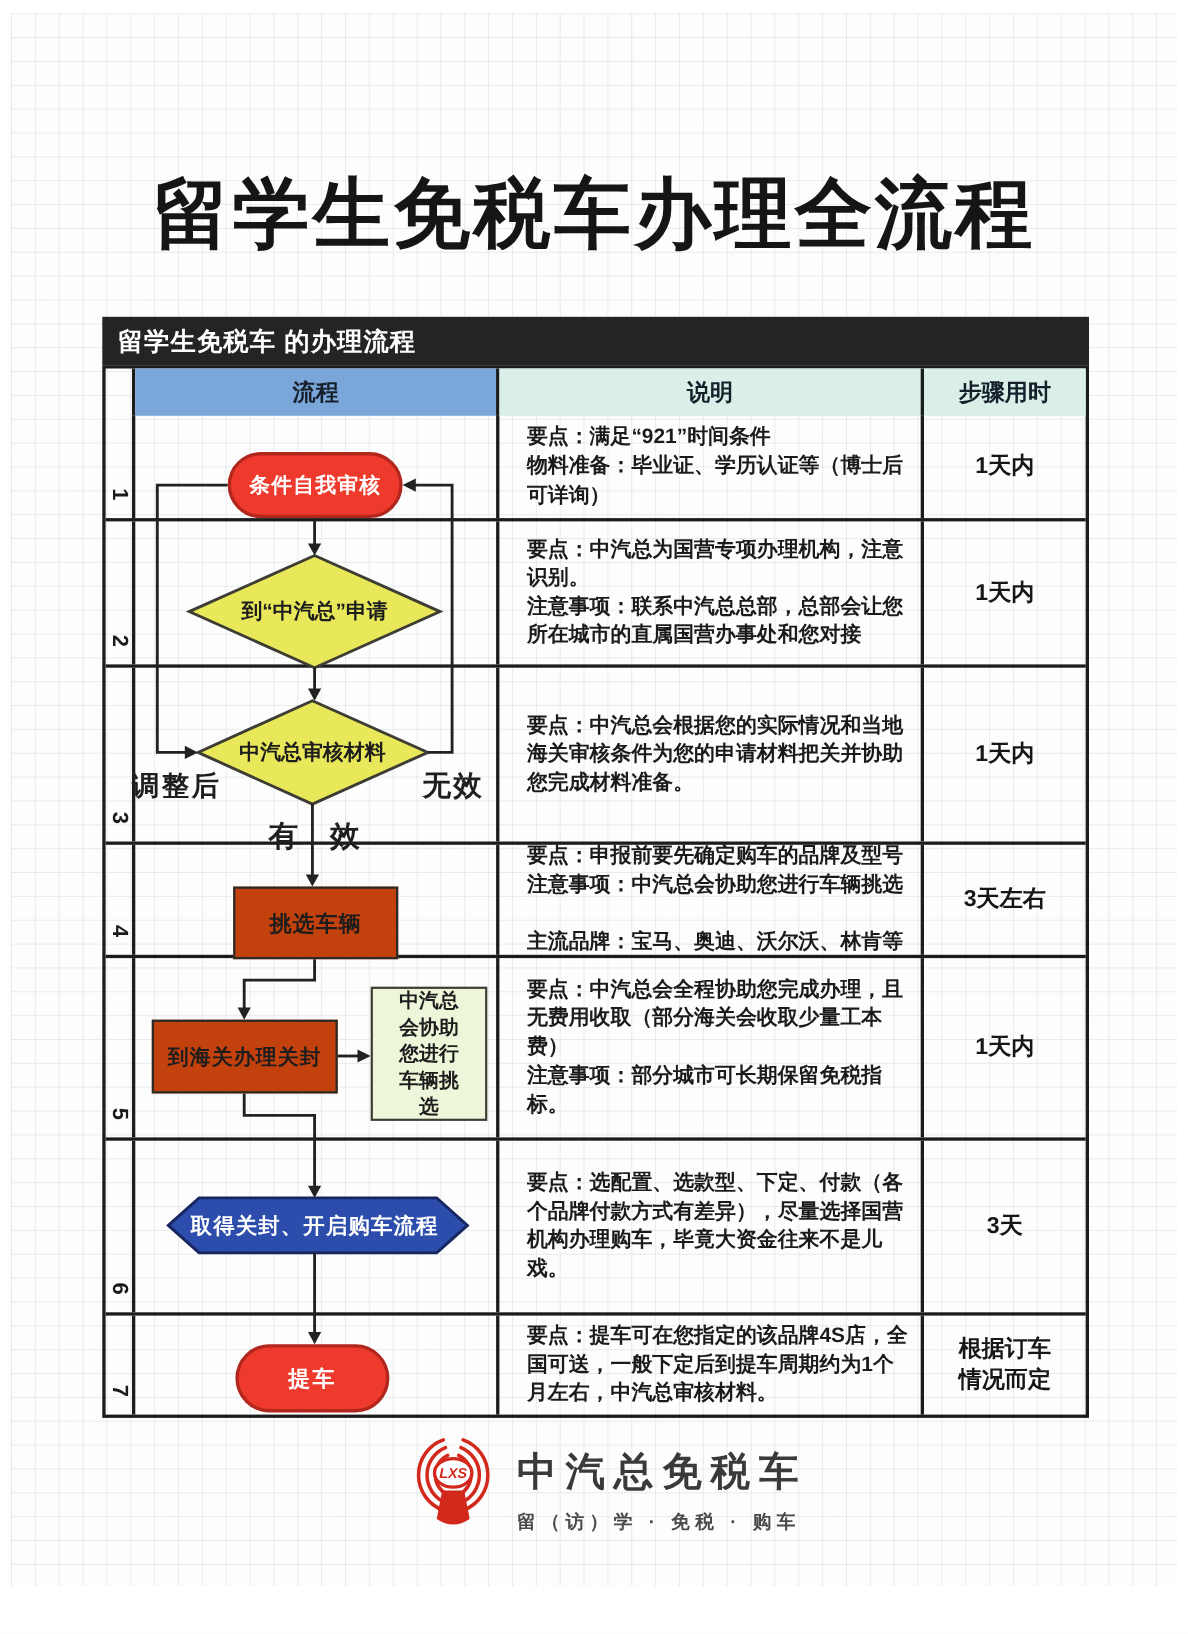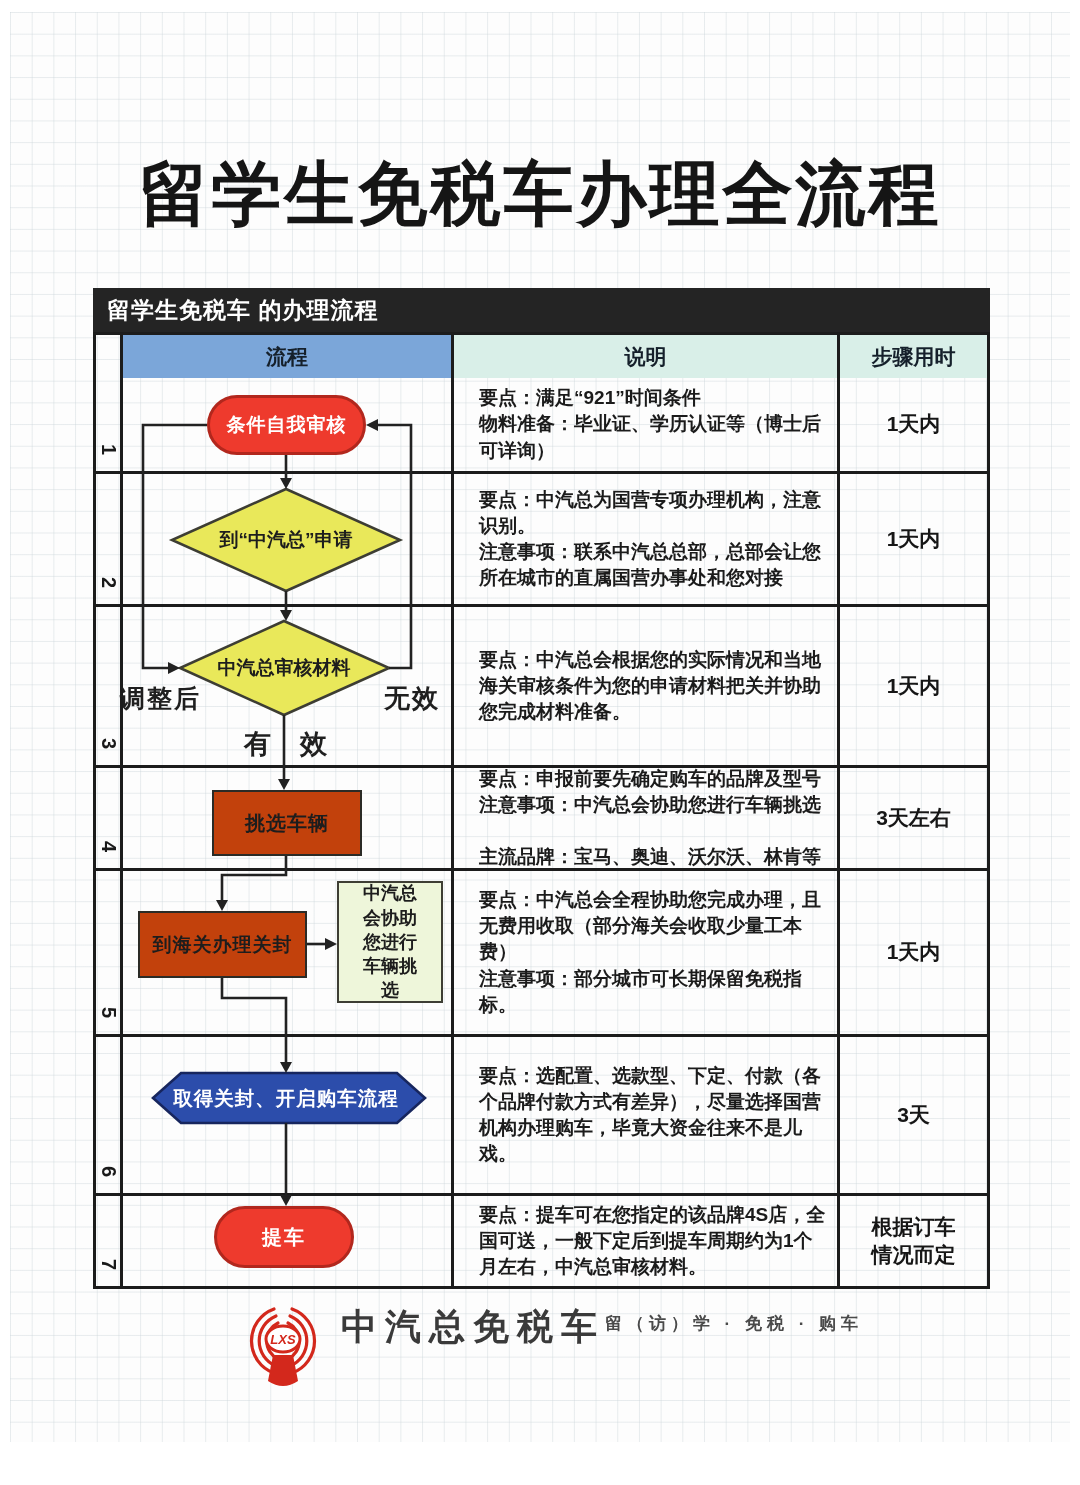--- a/index.html
+++ b/index.html
@@ -54,21 +54,21 @@
 
   .rownum {
     position:absolute; bottom:10px; left:50%;
     transform:translateX(-50%) rotate(90deg);
     font-size:20px; font-weight:700; color:#1a1a1a;
   }
   .desc-text { font-size:19px; font-weight:700; color:#1b1b1b; line-height:1.38; white-space:pre-line; }
   .time-text { font-size:21px; font-weight:700; color:#161616; white-space:pre-line; line-height:1.35; }
 
   
-  .flow { position:absolute; left:0; top:0; width:705px; height:908px; }
+  .flow { position:absolute; left:0; top:16px; width:705px; height:908px; }
   .flow svg { position:absolute; left:0; top:0; }
 
   .shape { position:absolute; display:flex; align-items:center; justify-content:center; text-align:center; }
   .stadium {
     background:#ee3a2d; border:3px solid #b2271d; border-radius:31px;
     color:#ffffff; font-size:19px; font-weight:700; letter-spacing:1px;
   }
   .greenrect {
     background:#c2410c; border:2.5px solid #2b2b26;
     color:#1d1d1d; font-size:19px; font-weight:700; letter-spacing:1px;
@@ -81,21 +81,21 @@
   .shape-label { position:absolute; display:flex; align-items:center; justify-content:center; text-align:center;
     font-weight:700; color:#1d1d1d; }
   .lbl-white { color:#ffffff; }
   .edge-label { position:absolute; font-weight:700; color:#1f1f1f; white-space:nowrap; }
 
   
   .footer {
     position:absolute; left:0; top:1303px; width:100%;
     display:flex; align-items:flex-start; justify-content:center; gap:16px;padding-left:24px;
   }
-  .brand-block { display:flex; flex-direction:row; }
+  .brand-block { display:flex; flex-direction:column;margin-top:11px; }
   .brand-name { font-size:36px; font-weight:700; color:#3a3a3a; letter-spacing:8px; }
   .brand-slogan { font-size:17px; font-weight:700; color:#4a4a4a; letter-spacing:5px; margin-top:9px; }
 </style>
 </head>
 <body>
 
 <div class="paper"></div>
 
 <div class="page-title">留学生免税车办理全流程</div>
 

